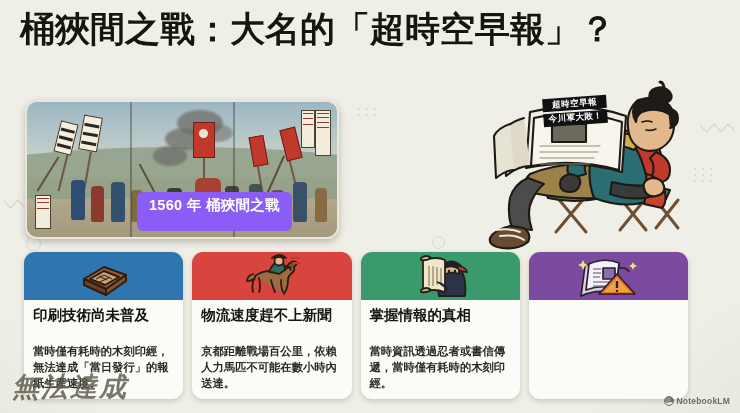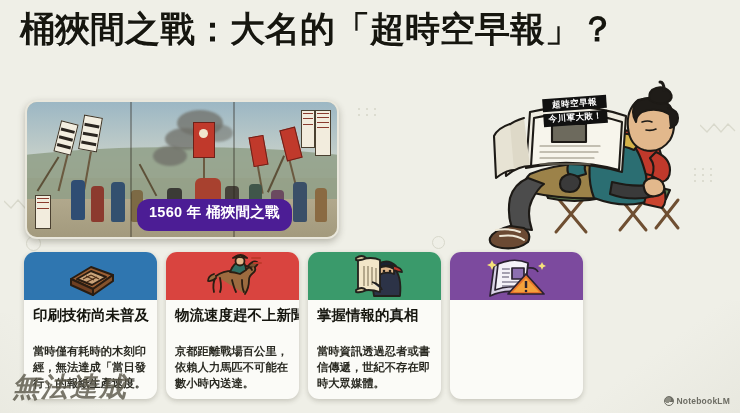--- a/index.html
+++ b/index.html
@@ -56,39 +56,39 @@
   .uk-flag{position:absolute;background:#f3eee0;border:1px solid #3b3428;}
   .uk-flag.red{background:#c0392b;border-color:#6d2018;}
   .uk-flag i{position:absolute;left:1px;right:1px;height:3px;background:#2b2620;}
   .uk-pole{position:absolute;width:2px;background:#6b5a40;}
   .uk-fig{position:absolute;border-radius:4px 4px 2px 2px;}
   .uk-sun{position:absolute;width:9px;height:9px;border-radius:50%;background:#f0e6cf;}
   .uk-cart{position:absolute;background:#f2ecdd;border:1px solid #4a4030;}
   .uk-cart b{position:absolute;left:1px;top:2px;right:1px;height:1px;background:#8a3b2e;display:block;}
   #photo-caption{
     position:absolute;left:110px;bottom:6px;
-    background:#4c1d95;color:#fff;border-radius:12px;
-    padding:4px 12px 9px;font-size:14.5px;font-weight:bold;
+    background:#8b5cf6;color:#fff;border-radius:6px;
+    padding:4px 12px 16px;font-size:14.5px;font-weight:bold;
     letter-spacing:.3px;z-index:5;white-space:nowrap;
   }
 
   
   #samurai{position:absolute;left:470px;top:78px;width:270px;height:172px;z-index:3;}
   #samurai svg{display:block;}
   #news-head{
     position:absolute;z-index:5;left:543px;top:97px;width:64px;
     display:flex;flex-direction:column;gap:2px;transform:rotate(-4deg);
   }
   #news-head div{
     background:#111;color:#fff;font-size:8.5px;font-weight:bold;
     text-align:center;padding:1.5px 2px;letter-spacing:.5px;line-height:1.15;
   }
 
   
-  #cards{position:absolute;left:24px;top:252px;width:559px;display:flex;gap:9px;z-index:6;}
+  #cards{position:absolute;left:24px;top:252px;width:664px;display:flex;gap:9px;z-index:6;}
   .card{
     width:168px;border-radius:11px;background:#fbfbf7;
     box-shadow:0 2px 5px rgba(70,65,50,.24);
     overflow:hidden;display:flex;flex-direction:column;
   }
   .card-head{height:48px;position:relative;overflow:hidden;
     display:flex;align-items:center;justify-content:center;}
   .card-head svg{display:block;}
   .card-body{padding:7px 9px 8px;}
   .card-title{font-size:14.5px;font-weight:bold;color:#16160f;line-height:1.2;white-space:nowrap;}
@@ -371,21 +371,21 @@
                   <path d="M30 13 v18"></path>
                   <path d="M34 14 v16"></path>
             </g>
             <path d="M30 28 q8 2 10 8" fill="#2c3347"></path>
           </g>
         </svg>
         </span>
       </div>
       <div class="card-body">
         <div class="card-title">掌握情報的真相</div>
-        <div class="card-text">當時資訊透過忍者或書信傳遞，世紀不存在即時大眾媒體。</div>
+        <div class="card-text">當時資訊透過忍者或書信傳遞，當時僅有耗時的木刻印經。</div>
       </div>
     </div>
 
     <div class="card">
       <div class="card-head" style="background:#7c4a9e;">
         <span>
         <svg width="66" height="44" viewBox="0 0 66 44">
           <g stroke="#2a2130" stroke-width="1.7" stroke-linejoin="round">
             <path d="M10 12 q18 -8 34 -2 l-4 30 q-16 -6 -34 2 z" fill="#d8d2e4"></path>
             <path d="M14 10 q16 -7 30 -1 l-3 26 q-14 -5 -30 1 z" fill="#f4f2f8"></path>

